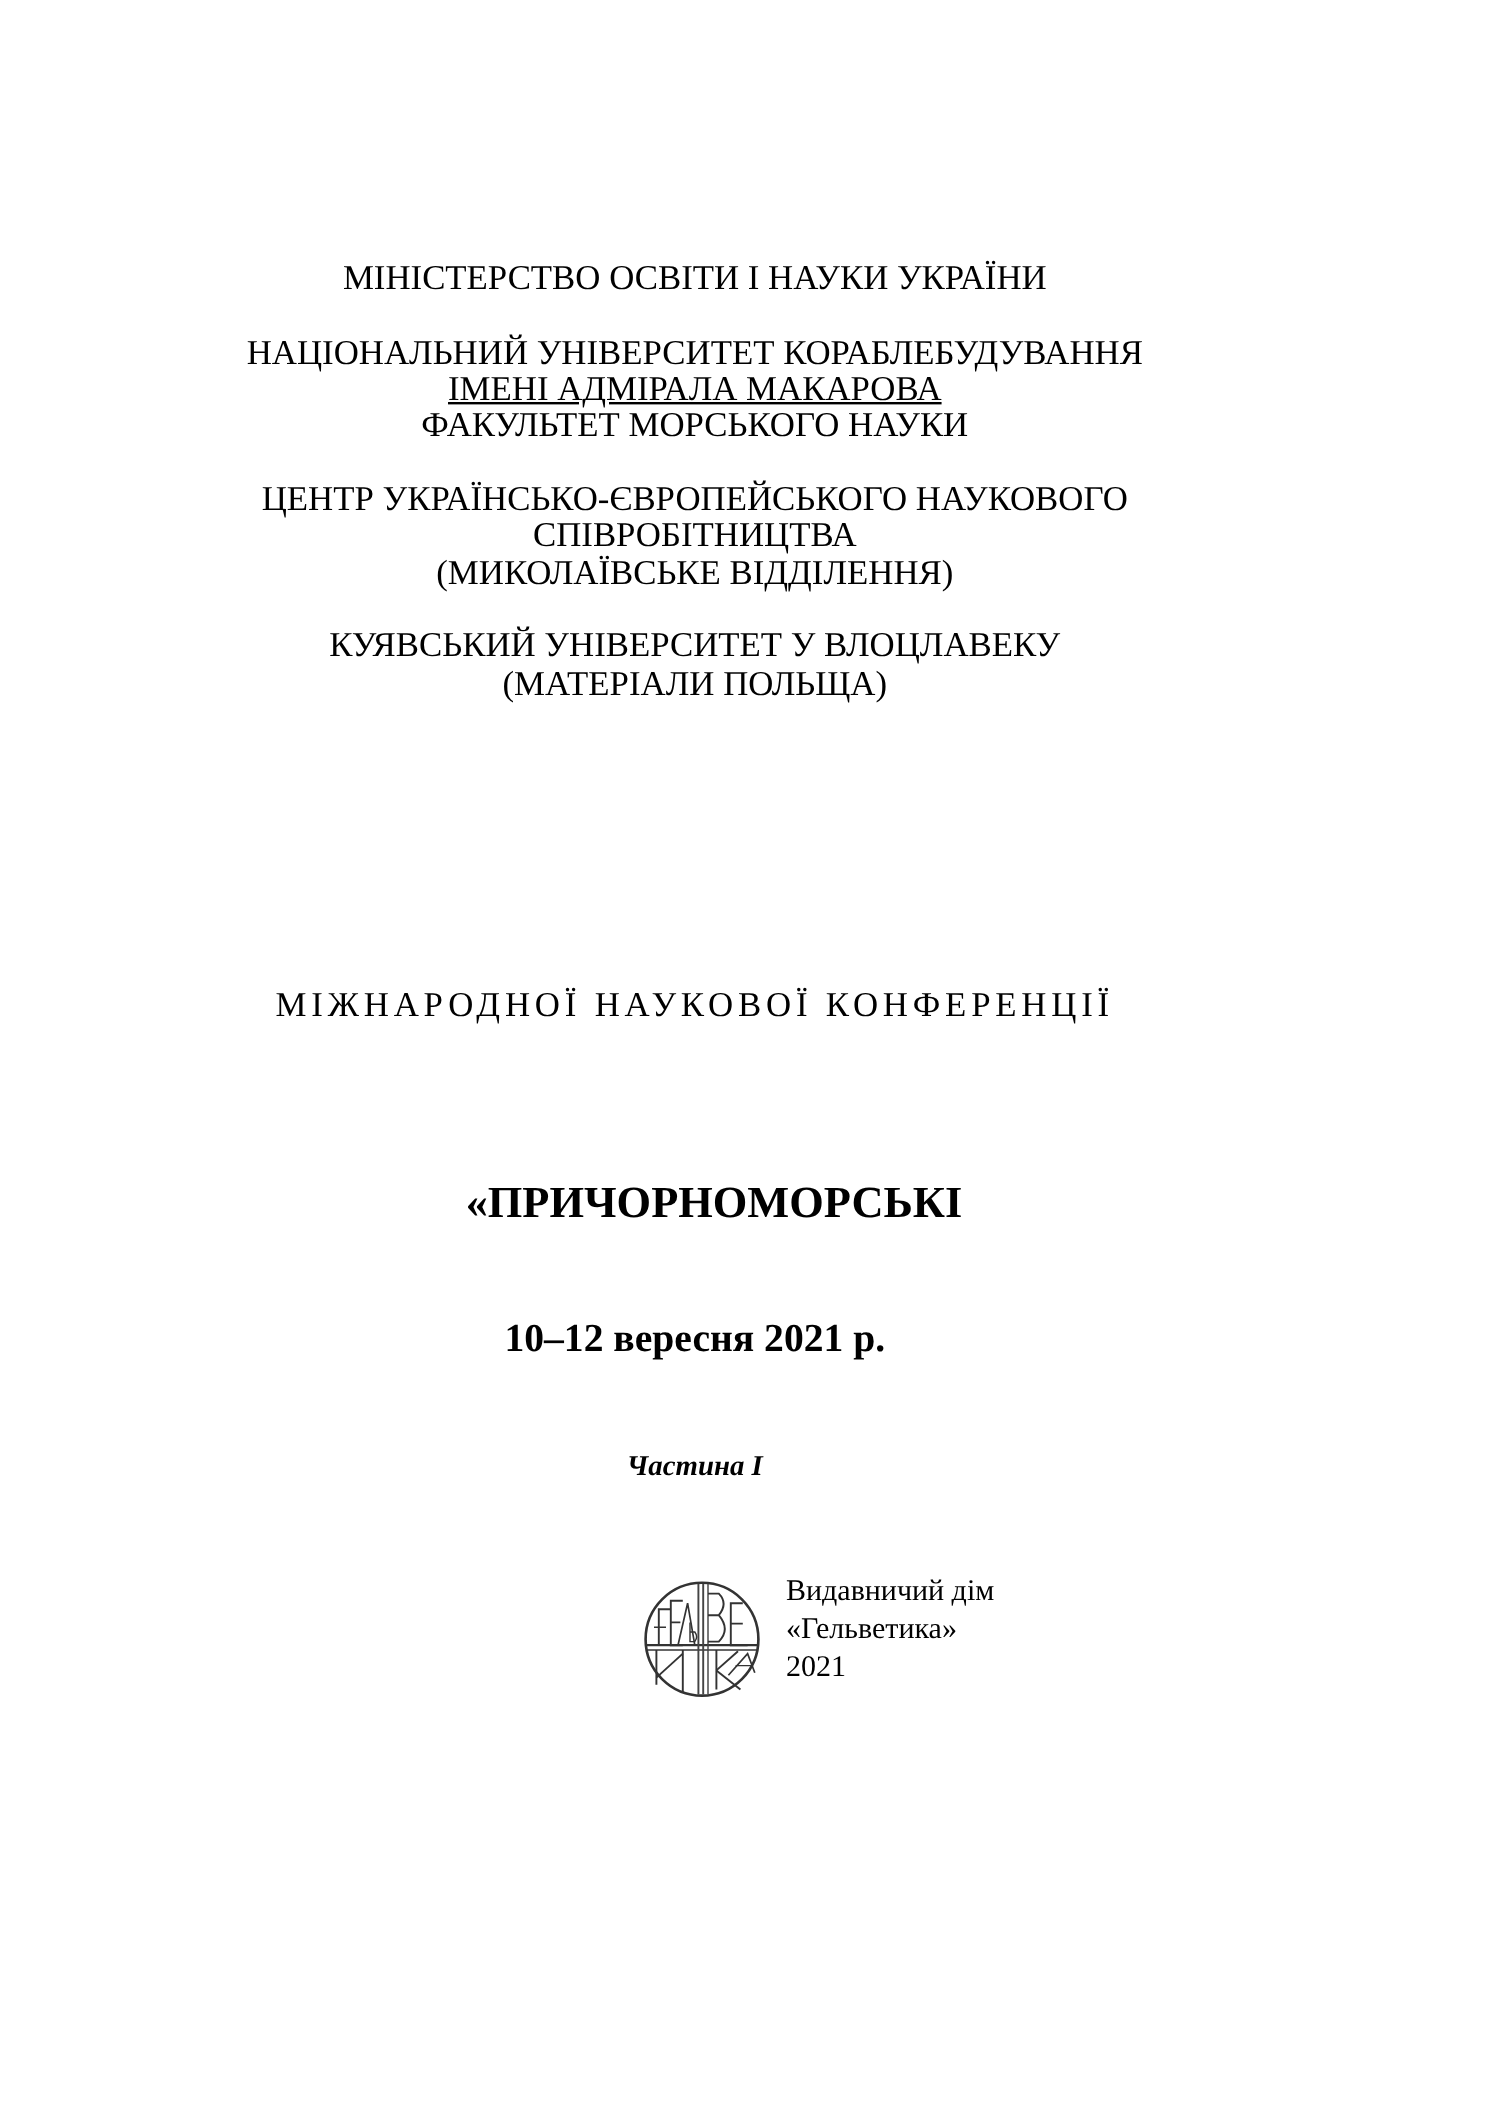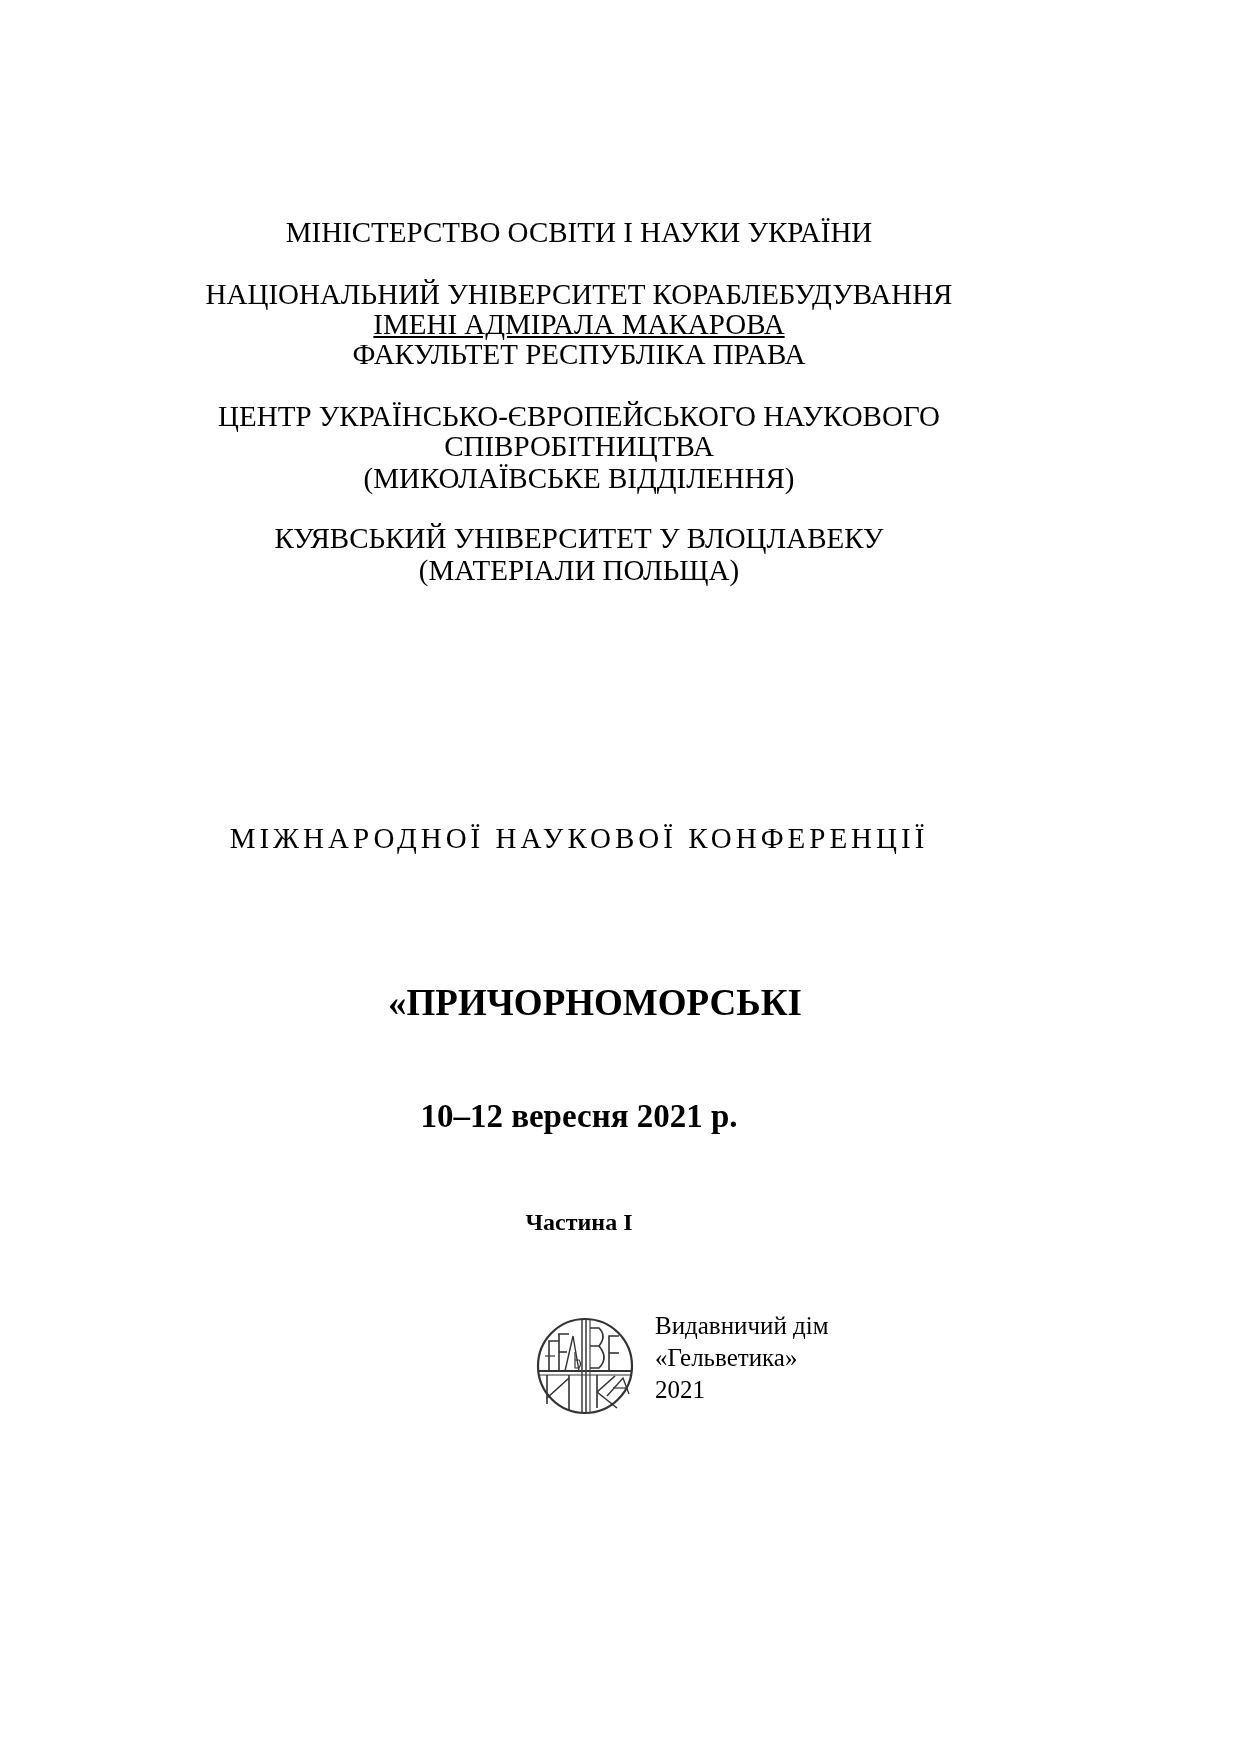--- a/index.html
+++ b/index.html
@@ -42,20 +42,21 @@
       font-size: 37px;
       font-weight: bold;
     }
     .date {
       font-size: 33px;
       font-weight: bold;
     }
     .part {
       font-size: 24px;
       font-weight: bold;
+      font-style: italic;
       text-align: center;
     }
     .publisher {
       position: absolute;
       left: 535px;
       top: 1310px;
       width: 340px;
       height: 110px;
     }
     .logo {
@@ -77,21 +78,21 @@
   </style>
 </head>
 <body>
 
 <div class="page">
 
   <div class="line org" style="top:218px;">МІНІСТЕРСТВО ОСВІТИ І НАУКИ УКРАЇНИ</div>
 
   <div class="line org" style="top:280px;">НАЦІОНАЛЬНИЙ УНІВЕРСИТЕТ КОРАБЛЕБУДУВАННЯ</div>
   <div class="line org" style="top:310px;text-decoration:underline;">ІМЕНІ АДМІРАЛА МАКАРОВА</div>
-  <div class="line org" style="top:340px;">ФАКУЛЬТЕТ РЕСПУБЛІКА ПРАВА</div>
+  <div class="line org" style="top:340px;">ФАКУЛЬТЕТ МОРСЬКОГО НАУКИ</div>
 
   <div class="line org" style="top:402px;">ЦЕНТР УКРАЇНСЬКО-ЄВРОПЕЙСЬКОГО НАУКОВОГО</div>
   <div class="line org" style="top:432px;">СПІВРОБІТНИЦТВА</div>
   <div class="line org" style="top:464px;">(МИКОЛАЇВСЬКЕ ВІДДІЛЕННЯ)</div>
 
   <div class="line org" style="top:524px;">КУЯВСЬКИЙ УНІВЕРСИТЕТ У ВЛОЦЛАВЕКУ</div>
   <div class="line org" style="top:556px;">(МАТЕРІАЛИ ПОЛЬЩА)</div>
 
   <div class="line spaced" style="top:824px;">МІЖНАРОДНОЇ НАУКОВОЇ КОНФЕРЕНЦІЇ</div>
 

